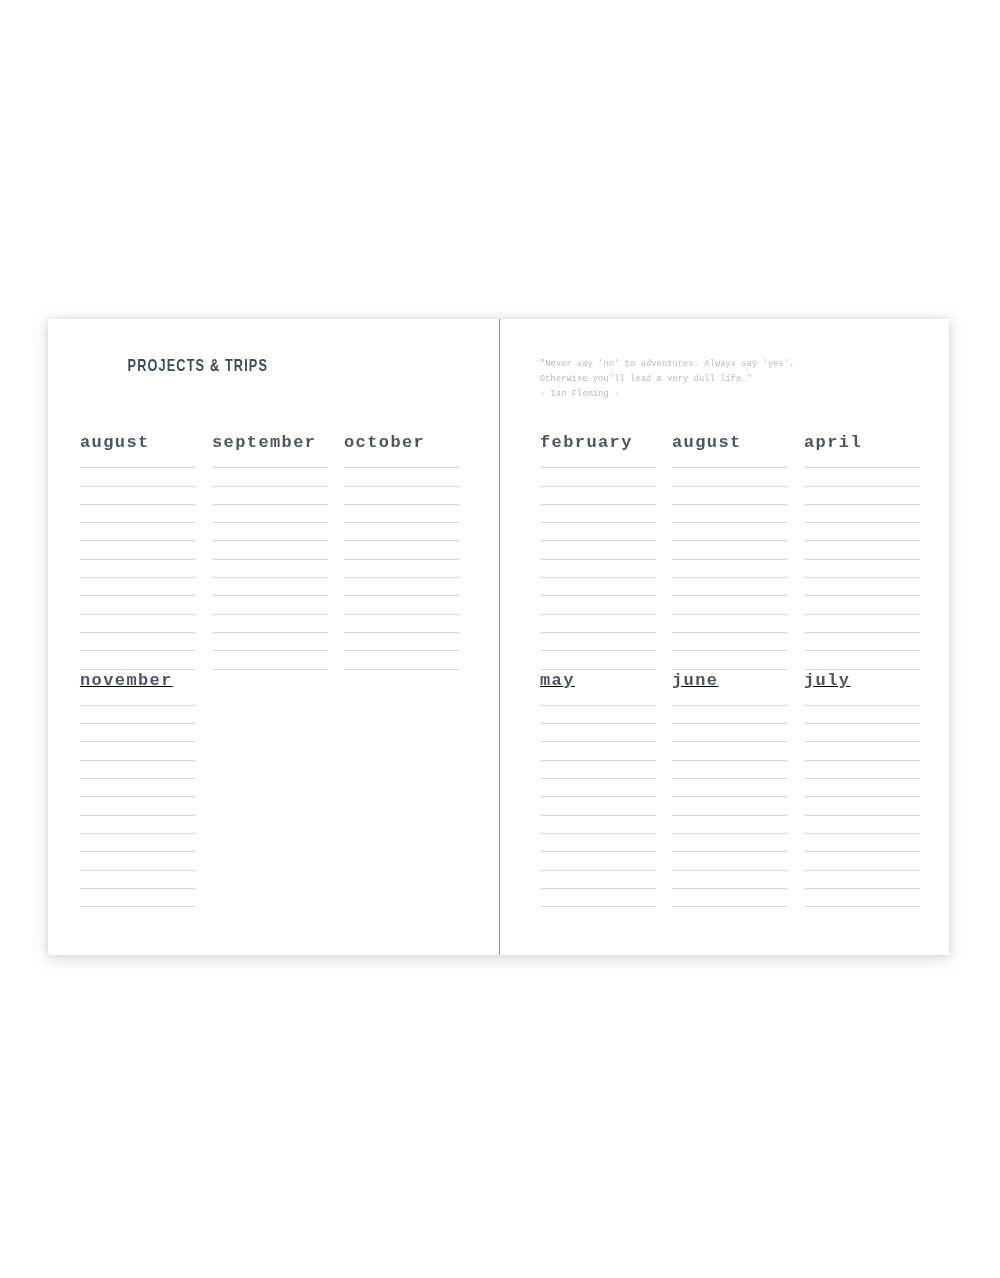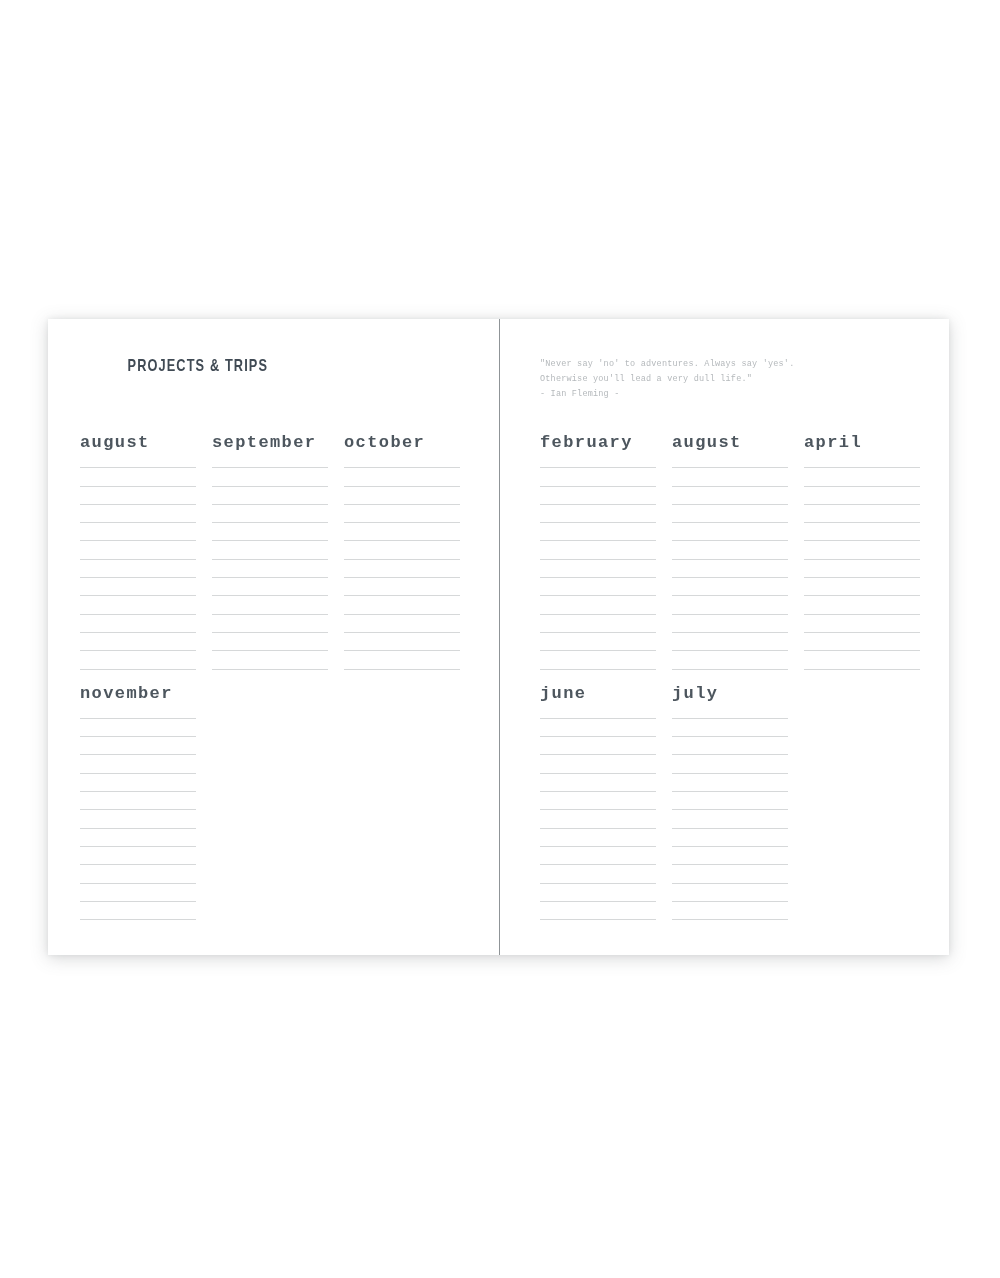--- a/index.html
+++ b/index.html
@@ -49,21 +49,21 @@
     font-size: 8.5px;
     line-height: 15px;
     letter-spacing: 0.2px;
     color: var(--quote, #b5b9bc);
   }
   .months-grid {
     display: grid;
     grid-template-columns: repeat(3, 1fr);
     column-gap: 16px;
   }
-  .months-grid + .months-grid { margin-top: 17px; }
+  .months-grid + .months-grid { margin-top: 4px; text-decoration: underline; }
   .month-label {
     font-family: "Liberation Mono", "DejaVu Sans Mono", monospace;
     font-size: 17px;
     font-weight: 700;
     letter-spacing: 1.4px;
     color: var(--label, #4d565e);
     text-align: left;
     height: 14px;
     line-height: 14px;
     white-space: nowrap;
@@ -215,20 +215,37 @@
               <div class="rule"></div>
               <div class="rule"></div>
               <div class="rule"></div>
               <div class="rule"></div>
               <div class="rule"></div>
             </div>
           </div>
         </div>
         <div class="months-grid">
           <div>
+            <div class="month-label">may</div>
+            <div>
+              <div class="rule"></div>
+              <div class="rule"></div>
+              <div class="rule"></div>
+              <div class="rule"></div>
+              <div class="rule"></div>
+              <div class="rule"></div>
+              <div class="rule"></div>
+              <div class="rule"></div>
+              <div class="rule"></div>
+              <div class="rule"></div>
+              <div class="rule"></div>
+              <div class="rule"></div>
+            </div>
+          </div>
+          <div>
             <div class="month-label">june</div>
             <div>
               <div class="rule"></div>
               <div class="rule"></div>
               <div class="rule"></div>
               <div class="rule"></div>
               <div class="rule"></div>
               <div class="rule"></div>
               <div class="rule"></div>
               <div class="rule"></div>

